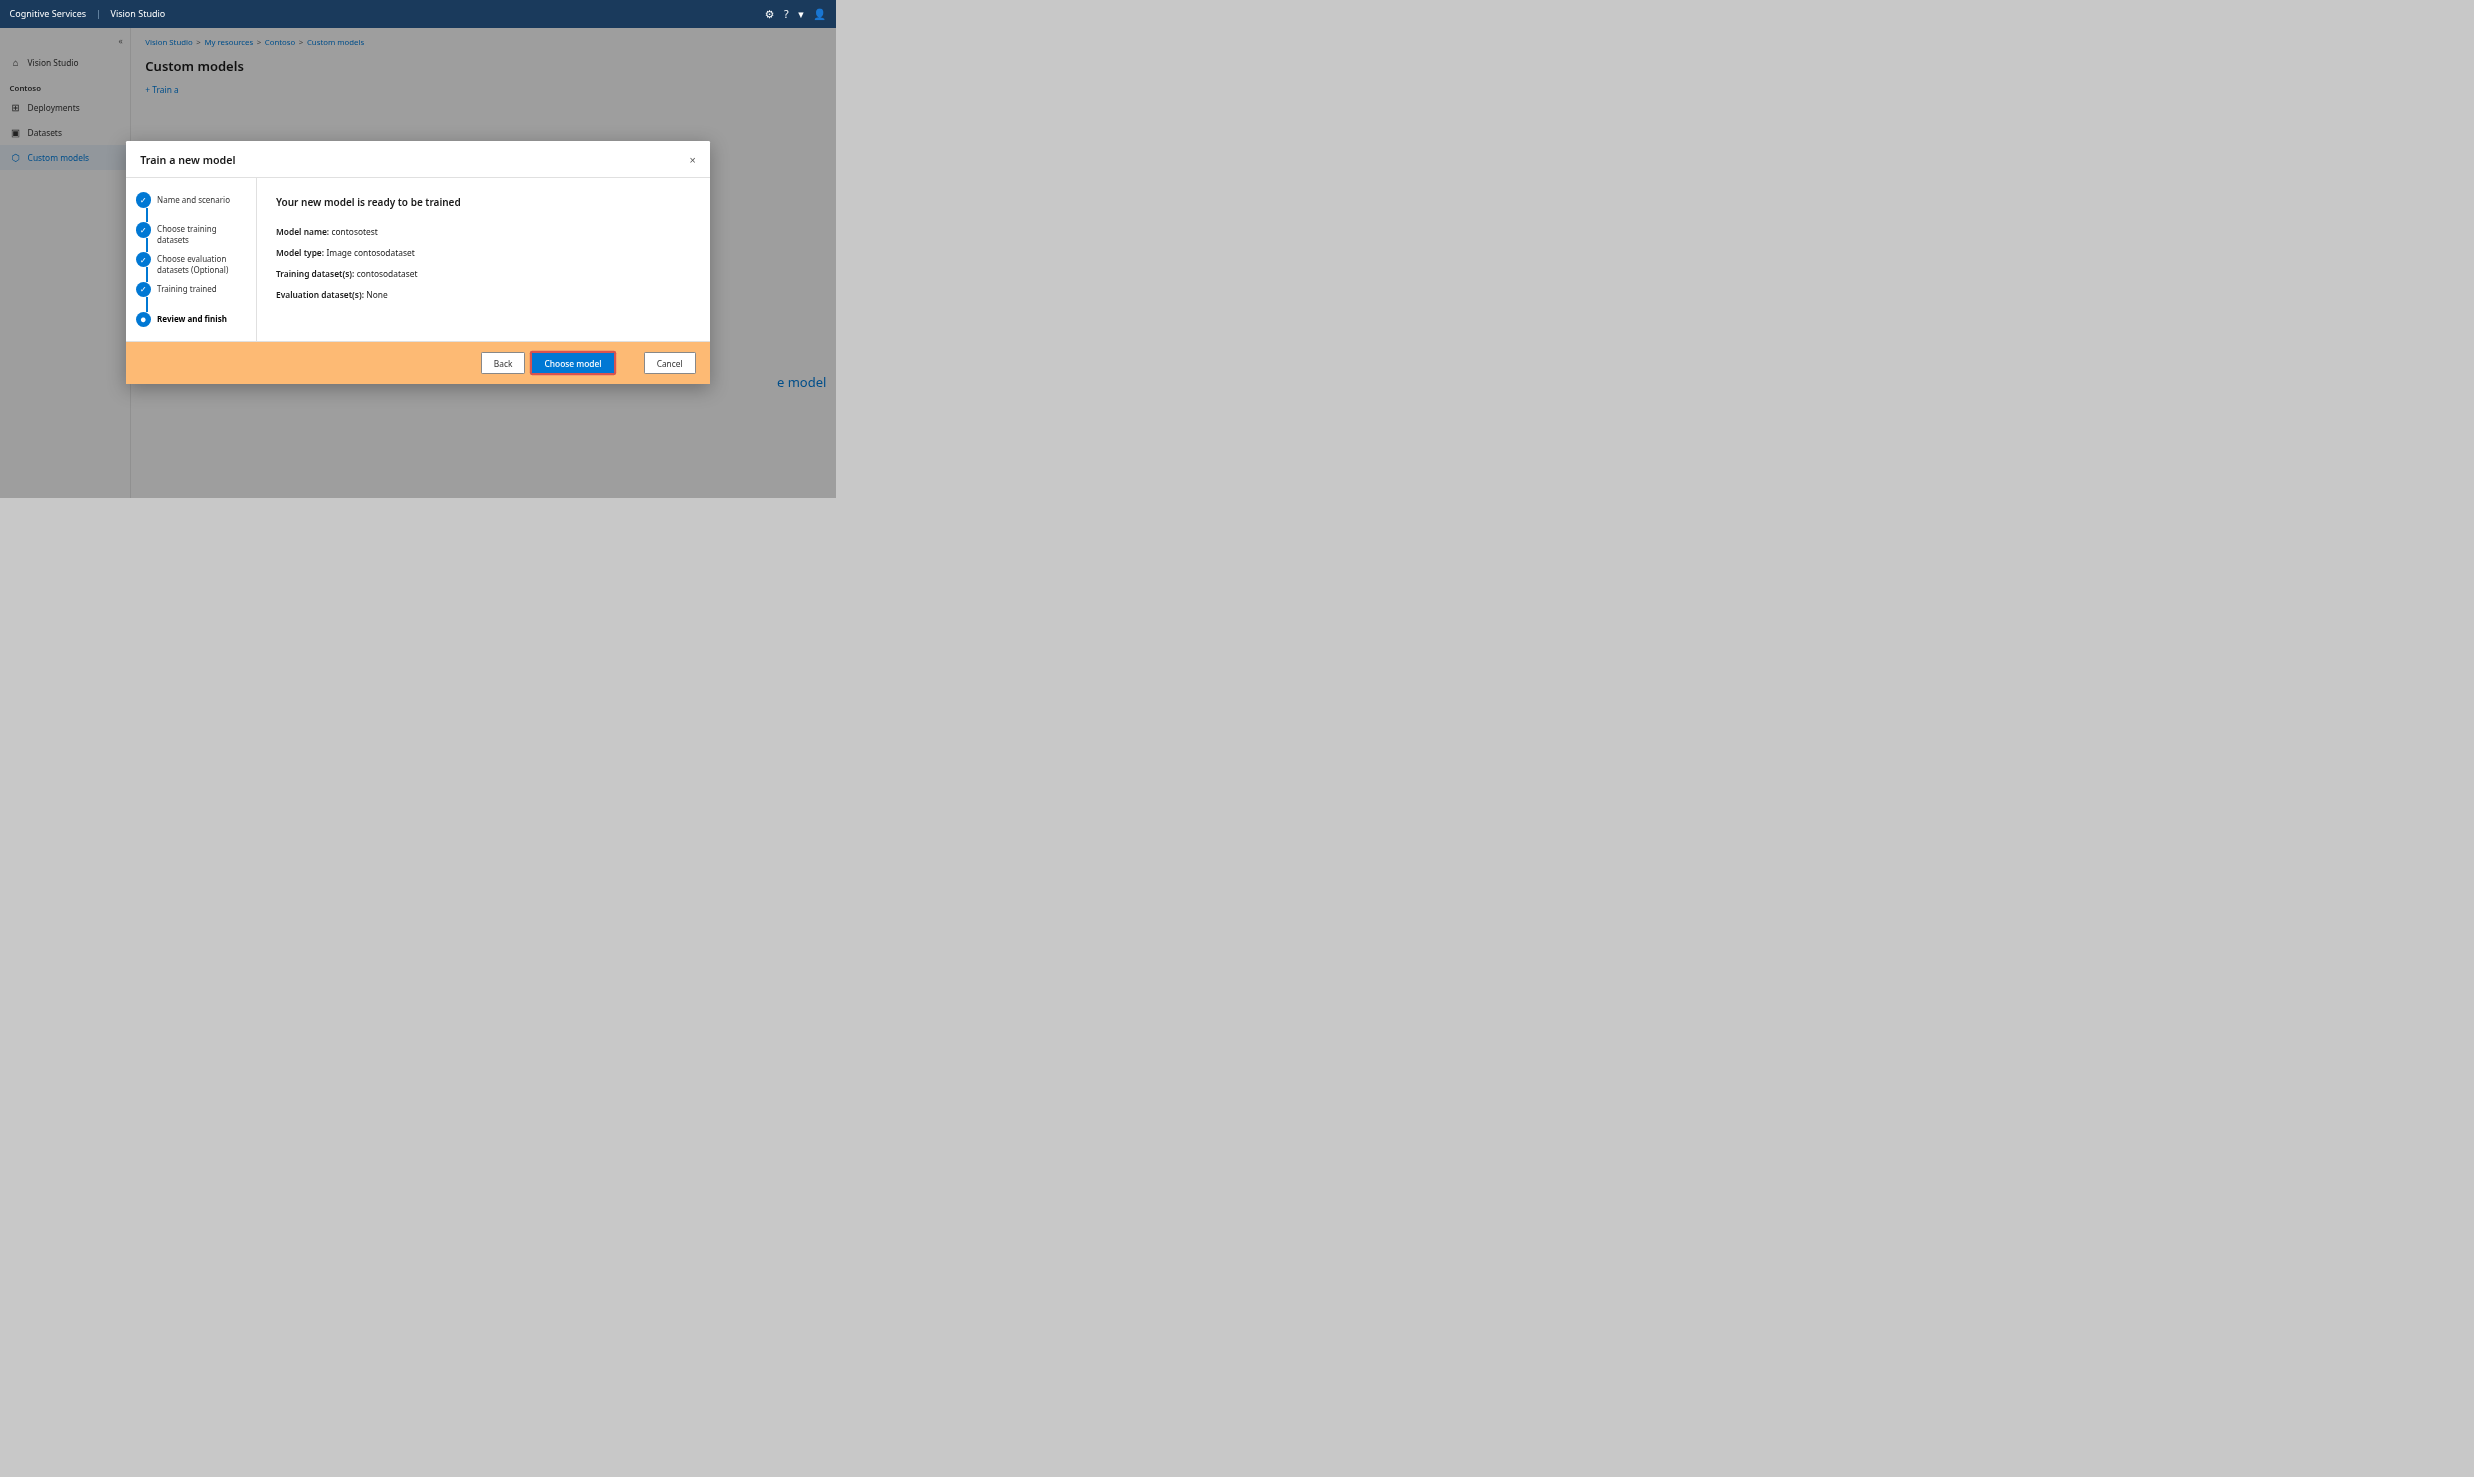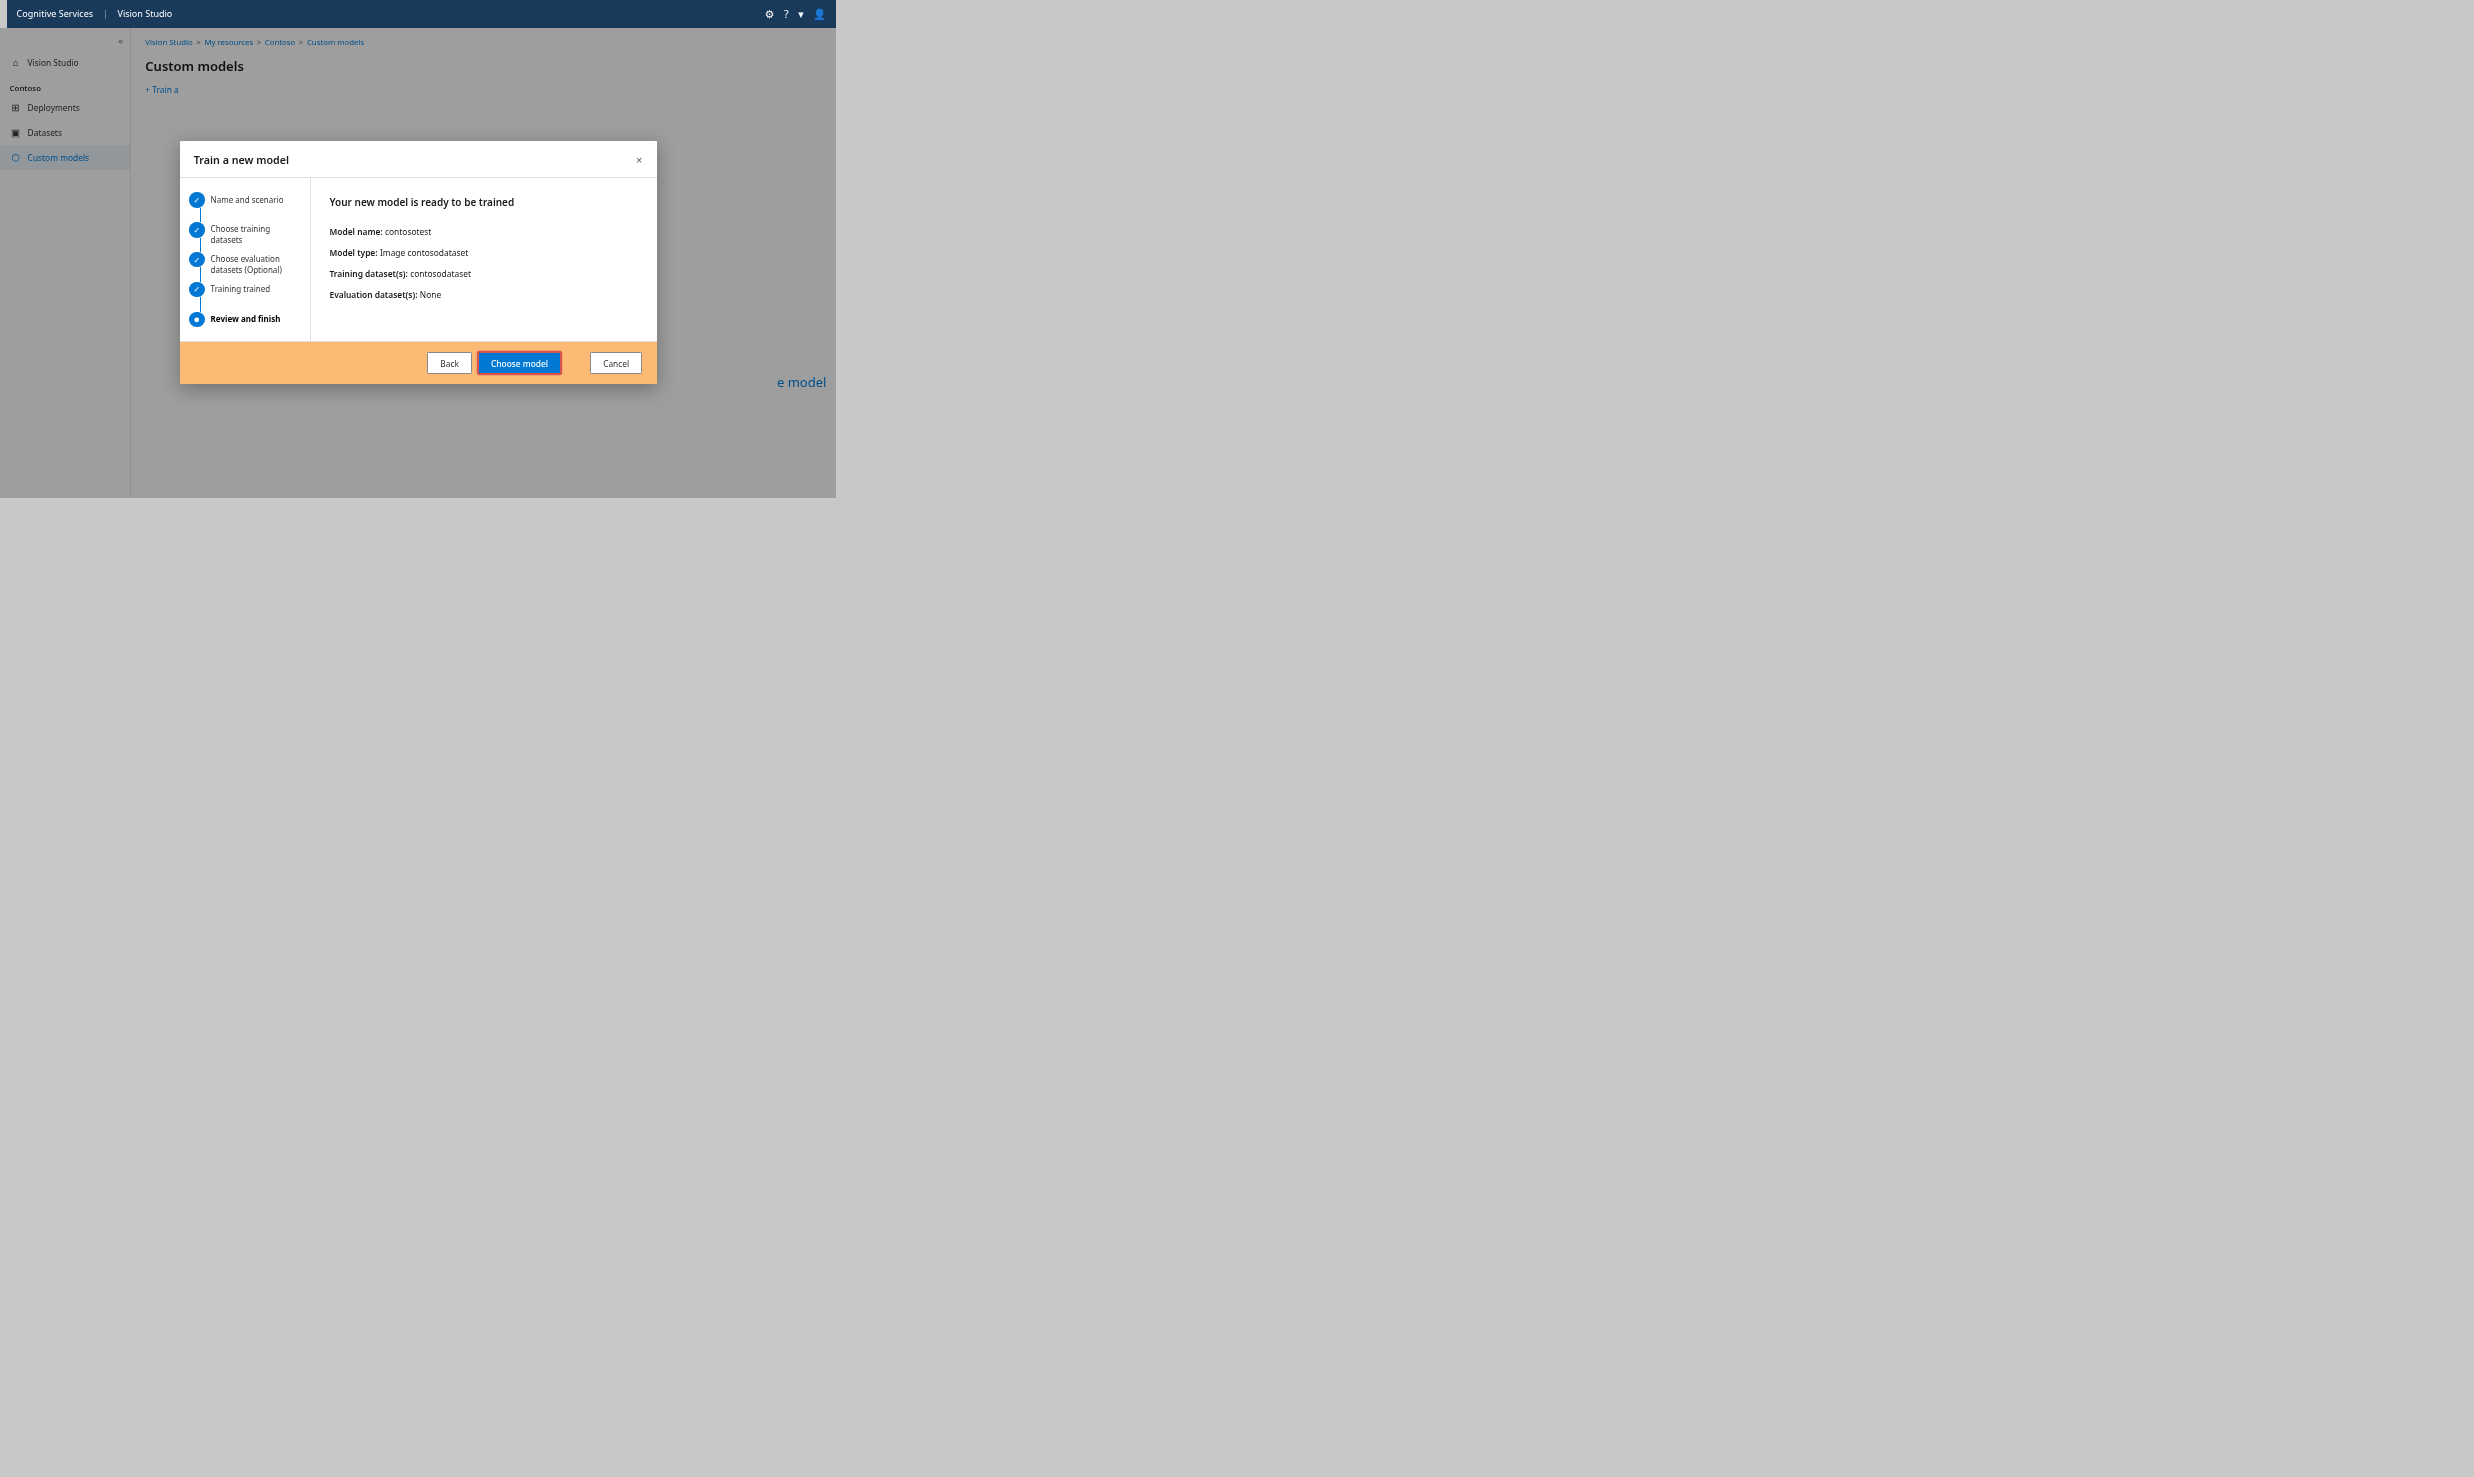--- a/index.html
+++ b/index.html
@@ -16,21 +16,20 @@
     .top-nav {
       background: #1a3a5c;
       color: white;
       height: 27.5px;
       display: flex;
       align-items: center;
       padding: 0 9.6px;
       justify-content: space-between;
       position: relative;
       z-index: 10;
-      margin-left: 7px;
     }
     .top-nav-left {
       display: flex;
       align-items: center;
       gap: 7.2px;
     }
     .nav-brand {
       font-size: 9px;
       color: white;
       font-weight: 400;
@@ -151,21 +150,21 @@
       background: rgba(0,0,0,0.35);
       z-index: 100;
       display: flex;
       align-items: center;
       justify-content: center;
     }
 
     
     .modal {
       background: white;
-      width: 477px;
+      width: 584px;
       max-height: 430px;
       border-radius: 1.2px;
       box-shadow: 0 4.8px 19px rgba(0,0,0,0.3);
       display: flex;
       flex-direction: column;
       position: relative;
     }
     .modal-header {
       display: flex;
       justify-content: space-between;

